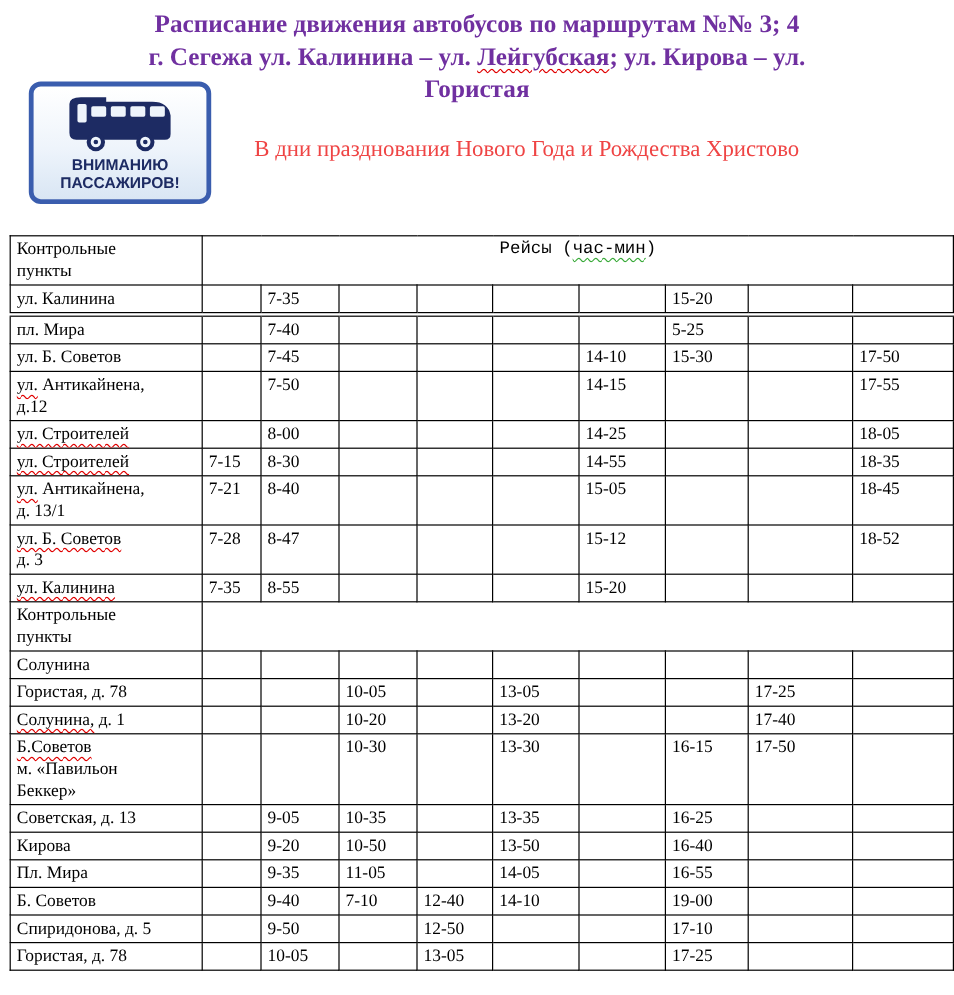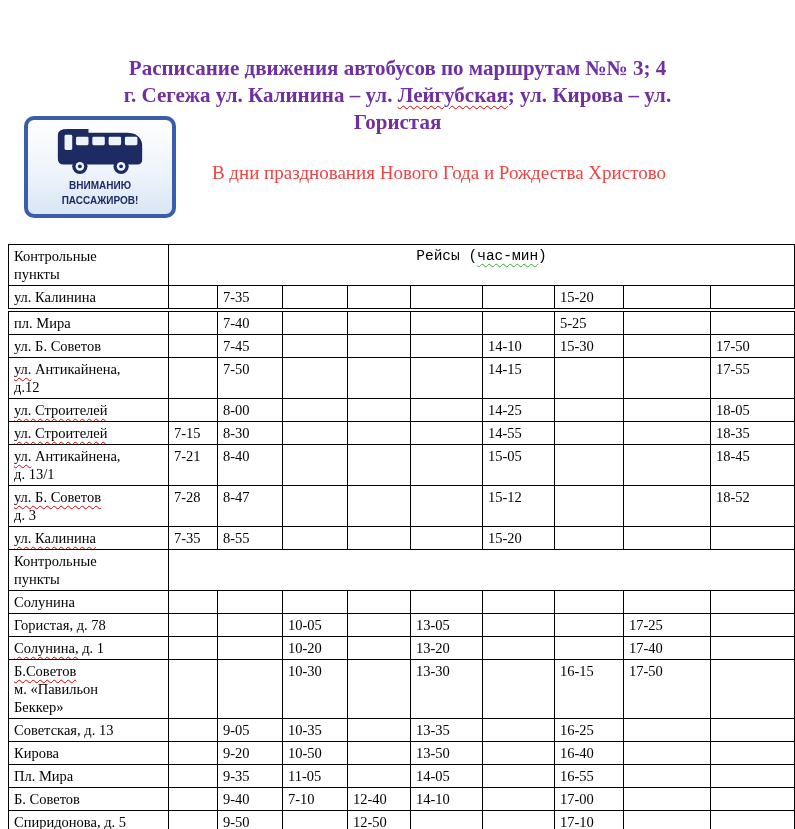--- a/index.html
+++ b/index.html
@@ -1,35 +1,35 @@
 <!DOCTYPE html>
 <html><head>
 <meta charset="utf-8">
 <style>
   html,body{margin:0;padding:0;}
   body{
     width:795px;height:829px;background:#ffffff;position:relative;overflow:hidden;
     font-family:"Liberation Serif",serif;color:#000;
   }
-  .top-area{position:relative;height:196px;margin-top:48px;}
+  .top-area{position:relative;height:196px;}
   .doc-title{
     margin:0;padding-top:7px;text-align:center;
     font-size:21px;font-weight:bold;line-height:27px;color:#7030a0;
   }
   .attention-badge{
     position:absolute;left:24px;top:68px;width:140px;height:84px;
     border:4px solid #3a5dae;border-radius:10px;
     background:linear-gradient(180deg,#ffffff 0%,#eef4fb 55%,#d9e6f4 100%);
     display:flex;flex-direction:column;align-items:center;justify-content:flex-end;
     padding:4px 2px 6px 2px;
   }
   .attention-badge .bus-wrap{flex:1;display:flex;align-items:center;justify-content:center;}
   .attention-badge .txt{
     font-family:"Liberation Sans",sans-serif;font-weight:bold;
-    font-size:10px;line-height:15px;color:#1d2b63;text-align:center;white-space:nowrap;
+    font-size:13px;line-height:15px;color:#1d2b63;text-align:center;white-space:nowrap;
   }
   .holiday-notice{
     position:absolute;left:178px;top:112px;width:522px;
     text-align:center;color:#ef4444;font-size:19px;line-height:25px;
   }
   table.schedule{
     border-collapse:collapse;table-layout:fixed;
     margin-left:8px;width:786px;
   }
   table.schedule td{
@@ -298,21 +298,21 @@
         <td class="time"></td>
       </tr>
       <tr>
         <td class="stop">Б. Советов</td>
         <td class="time"></td>
         <td class="time">9-40</td>
         <td class="time">7-10</td>
         <td class="time">12-40</td>
         <td class="time">14-10</td>
         <td class="time"></td>
-        <td class="time">17-00</td>
+        <td class="time">19-00</td>
         <td class="time"></td>
         <td class="time"></td>
       </tr>
       <tr>
         <td class="stop">Спиридонова, д. 5</td>
         <td class="time"></td>
         <td class="time">9-50</td>
         <td class="time"></td>
         <td class="time">12-50</td>
         <td class="time"></td>

